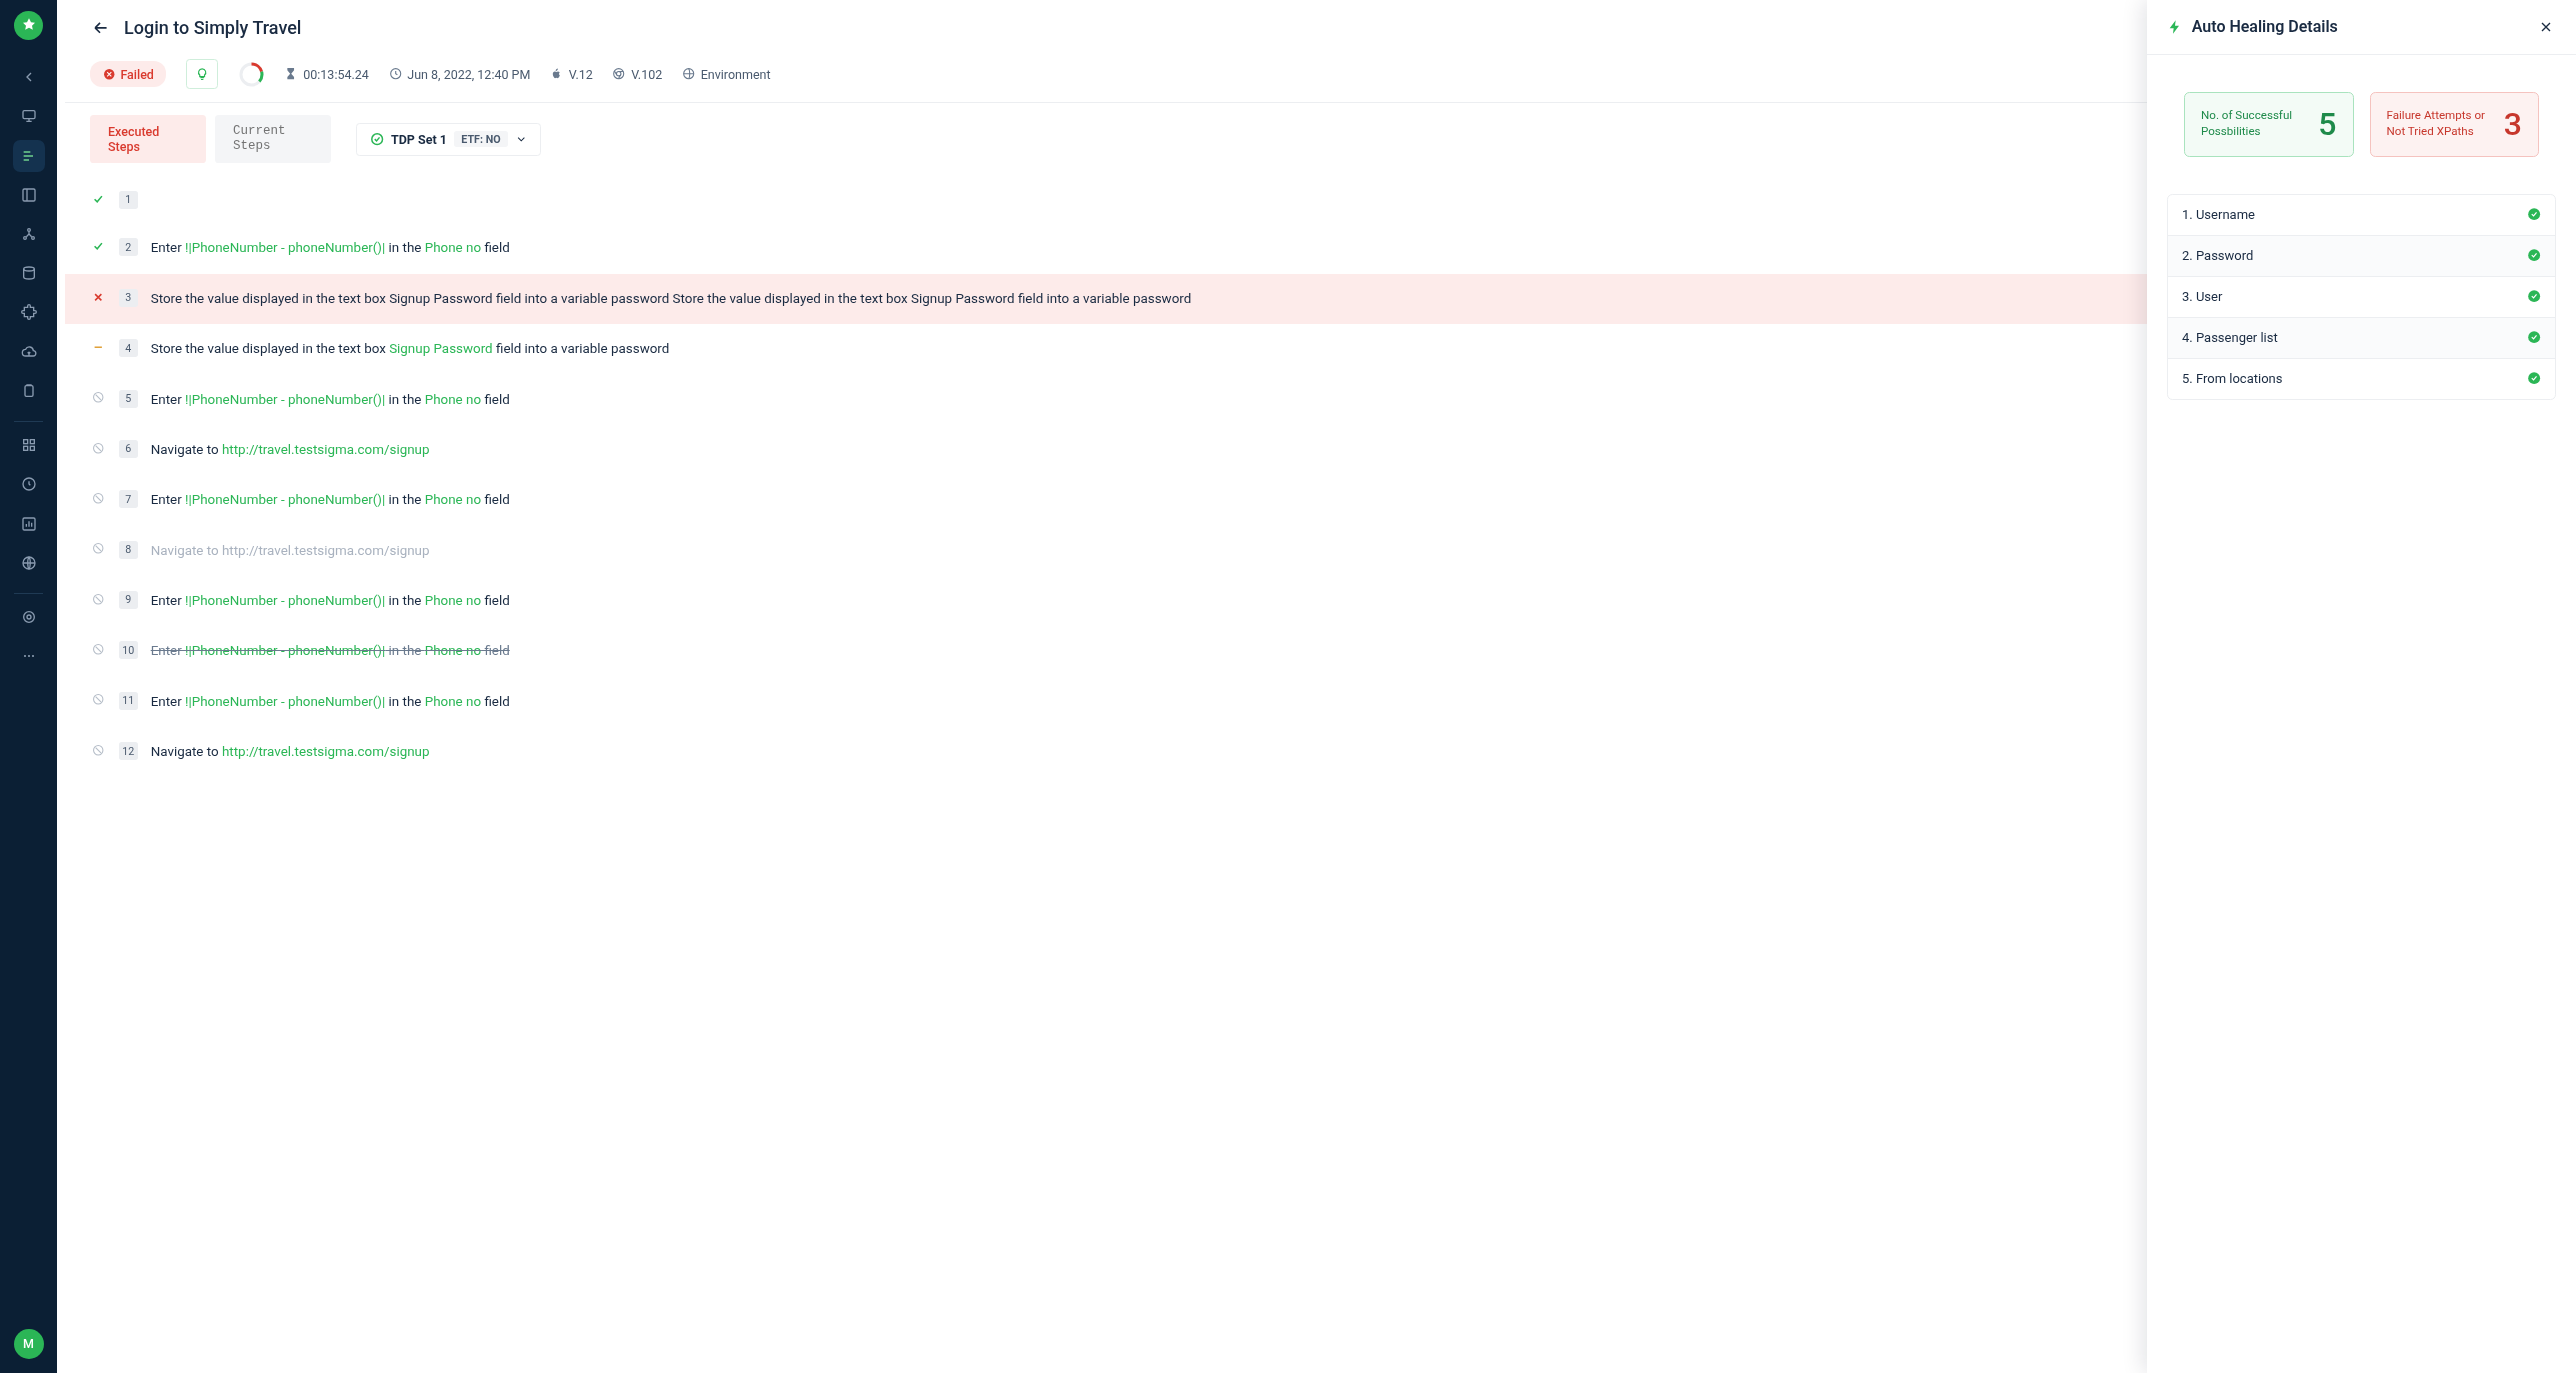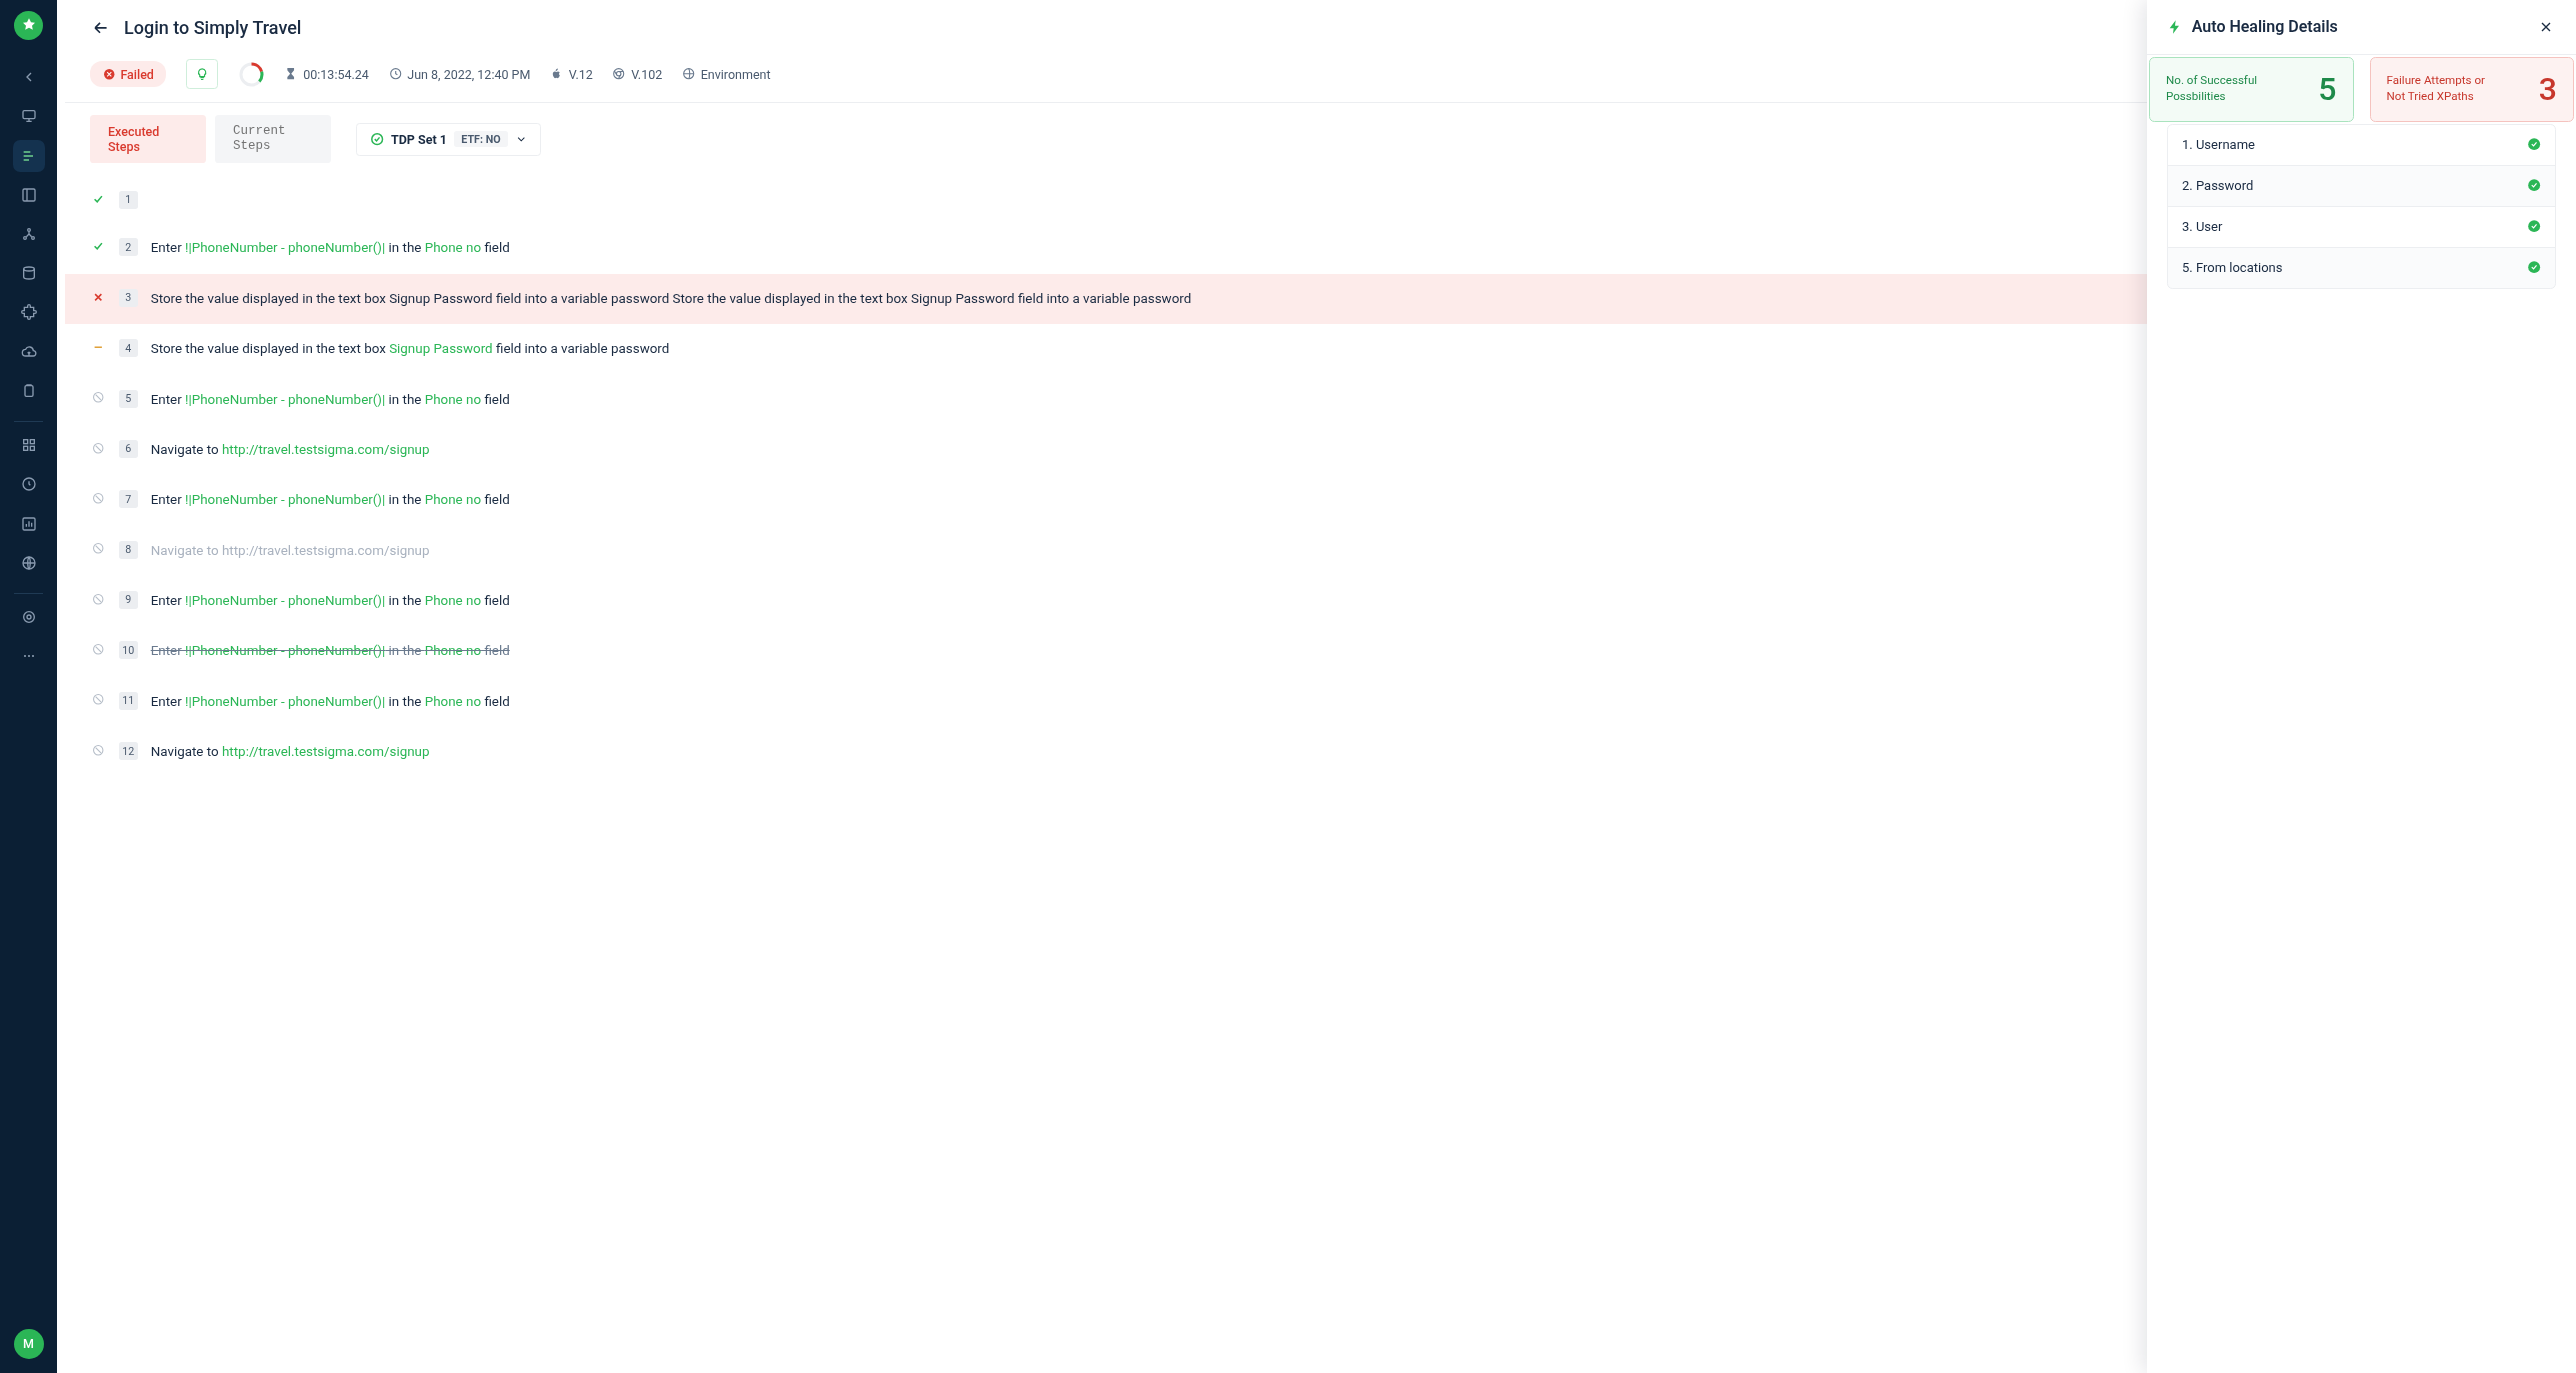--- a/index.html
+++ b/index.html
@@ -59,21 +59,21 @@
 .step-timer { display: flex; align-items: center; gap: 3.6px; color: #6a7a8e; font-size: 11.6px; margin-left: 9px; }
 .cond-badge { background: #fdebea; color: #d93a2e; font-size: 10.7px; padding: 3.6px 9px; border-radius: 2.7px; margin-left: 10.7px; }
 
 
 .drawer-scrim { position: fixed; inset: 0; background: transparent; z-index: 90; pointer-events: none; }
 .drawer { position: fixed; right: 0; top: 0; bottom: 0; width: 429px; background: #fff; box-shadow: -3.6px 0 21.5px rgba(10,20,40,.12); z-index: 100; display: flex; flex-direction: column; }
 .drawer-hdr { display: flex; align-items: center; gap: 9px; padding: 16px 19.7px; border-bottom: 0.9px solid #eceef1; }
 .drawer-hdr .bolt { color: #2bb656; }
 .drawer-title { font-size: 16px; font-weight: 600; flex: 1; }
 .drawer-close { width: 21.5px; height: 21.5px; cursor: pointer; display: flex; align-items: center; justify-content: center; color: #1a2b42; }
-.drawer-stats { display: flex; gap: 16px; padding: 2px; }
+.drawer-stats { display: flex; gap: 16px; padding: 37px; }
 .stat-card { flex: 1; border-radius: 5.4px; padding: 12.5px 16px; display: flex; align-items: center; justify-content: space-between; }
 .stat-card.success { border: 0.9px solid #a9e3be; background: #f3fbf6; }
 .stat-card.fail { border: 0.9px solid #f5c3bf; background: #fdf2f1; }
 .stat-label { font-size: 11.6px; line-height: 1.35; max-width: 107px; }
 .stat-card.success .stat-label { color: #1e8a4a; }
 .stat-card.fail .stat-label { color: #c7372c; }
 .stat-num { font-size: 32px; font-weight: 500; }
 .stat-card.success .stat-num { color: #1e8a4a; }
 .stat-card.fail .stat-num { color: #c7372c; }
 .heal-list { padding: 0 19.7px; }
@@ -456,20 +456,27 @@
         </svg>
       </div>
       <div class="heal-item">
         <span>3. User</span>
         <svg class="heal-check" width="14.3" height="14.3" viewBox="0 0 24 24" fill="#2bb656">
           <circle cx="12" cy="12" r="10"></circle>
           <path d="M8 12l3 3 5-6" stroke="#fff" stroke-width="2" fill="none"></path>
         </svg>
       </div>
       <div class="heal-item">
+        <span>4. Passenger list</span>
+        <svg class="heal-check" width="14.3" height="14.3" viewBox="0 0 24 24" fill="#2bb656">
+          <circle cx="12" cy="12" r="10"></circle>
+          <path d="M8 12l3 3 5-6" stroke="#fff" stroke-width="2" fill="none"></path>
+        </svg>
+      </div>
+      <div class="heal-item">
         <span>5. From locations</span>
         <svg class="heal-check" width="14.3" height="14.3" viewBox="0 0 24 24" fill="#2bb656">
           <circle cx="12" cy="12" r="10"></circle>
           <path d="M8 12l3 3 5-6" stroke="#fff" stroke-width="2" fill="none"></path>
         </svg>
       </div>
     </div>
 </aside>
 
 

